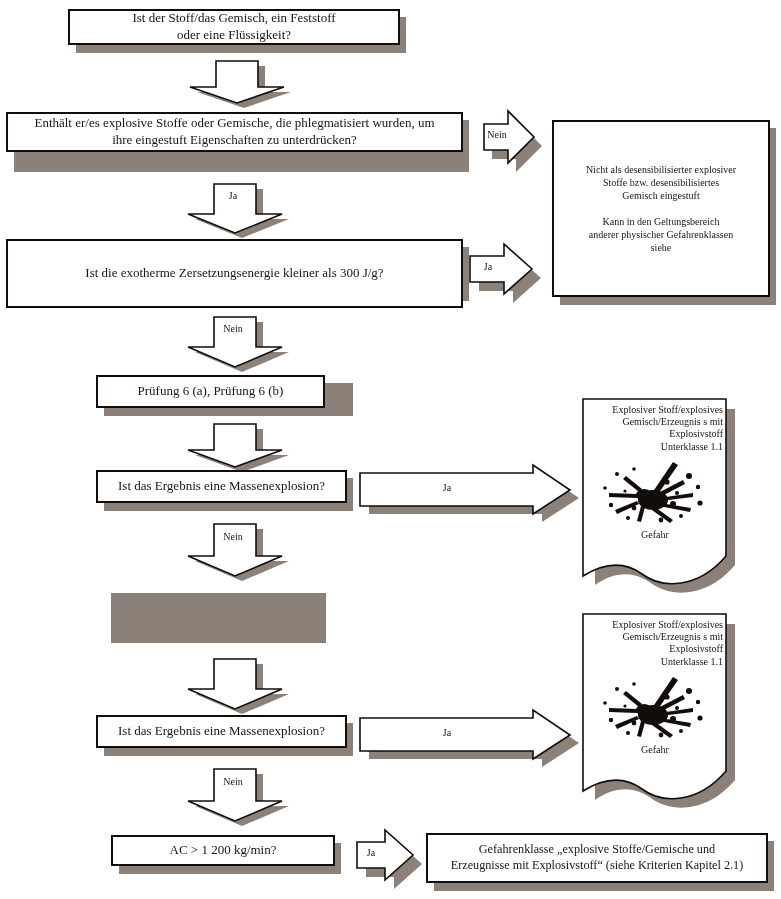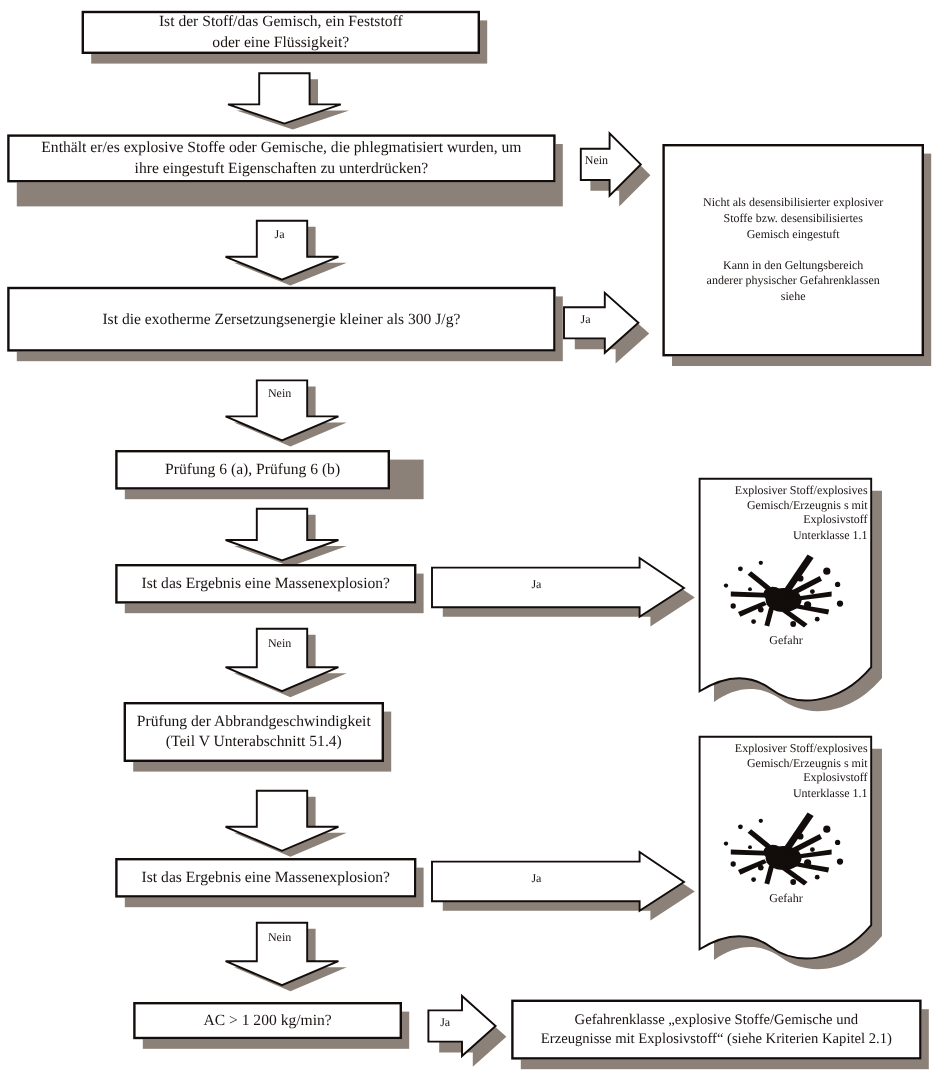--- a/index.html
+++ b/index.html
@@ -135,21 +135,21 @@
       <span>Stoffe bzw. desensibilisiertes</span><br>
       <span>Gemisch eingestuft</span><br>
       <br>
       <span>Kann in den Geltungsbereich</span><br>
       <span>anderer physischer Gefahrenklassen</span><br>
       <span>siehe</span>
     </span>
   </div>
 
   <div class="shadow" style="left:14px;top:247px;width:455px;height:54px;"></div>
-  <div class="box fs13" style="left:6px;top:239px;width:457px;height:54px;">
+  <div class="box fs13" style="left:6px;top:239px;width:457px;height:69px;">
     <span class="txt">
       <span>Ist die exotherme Zersetzungsenergie kleiner als 300 J/g?</span>
     </span>
   </div>
 
   <div class="rightarrow" style="left:468px;top:242px;width:86px;height:64px;">
     <svg width="86" height="64" viewBox="0 0 86 64">
       <path d="M 2 14 L 36 14 L 36 2 L 64 27 L 36 52 L 36 40 L 2 40 Z" fill="#8b8178" transform="translate(9,9)"></path>
       <path d="M 2 14 L 36 14 L 36 2 L 64 27 L 36 52 L 36 40 L 2 40 Z" fill="#ffffff" stroke="#120d0b" stroke-width="1.6"></path>
     </svg>
@@ -242,26 +242,20 @@
 
   <div class="downarrow" style="left:178px;top:520px;width:110px;height:60px;">
     <svg width="110" height="60" viewBox="0 0 110 60">
       <path d="M 36 4 L 78 4 L 78 36 L 104 36 L 57 56 L 10 36 L 36 36 Z" fill="#8b8178" transform="translate(7,5)"></path>
       <path d="M 36 4 L 78 4 L 78 36 L 104 36 L 57 56 L 10 36 L 36 36 Z" fill="#ffffff" stroke="#120d0b" stroke-width="1.6"></path>
     </svg>
     <div class="lbl fs12" style="top:11px;">Nein</div>
   </div>
 
   <div class="shadow" style="left:111px;top:593px;width:215px;height:50px;"></div>
-  <div class="box fs13" style="left:103px;top:585px;width:217px;height:50px;">
-    <span class="txt">
-      <span>Prüfung der Abbrandgeschwindigkeit</span><br>
-      <span>(Teil V Unterabschnitt 51.4)</span>
-    </span>
-  </div>
 
   <div class="downarrow" style="left:178px;top:655px;width:110px;height:58px;">
     <svg width="110" height="58" viewBox="0 0 110 58">
       <path d="M 36 4 L 78 4 L 78 34 L 104 34 L 57 54 L 10 34 L 36 34 Z" fill="#8b8178" transform="translate(7,5)"></path>
       <path d="M 36 4 L 78 4 L 78 34 L 104 34 L 57 54 L 10 34 L 36 34 Z" fill="#ffffff" stroke="#120d0b" stroke-width="1.6"></path>
     </svg>
     <div class="lbl fs12" style="top:9px;"></div>
   </div>
 
   <div class="shadow" style="left:104px;top:723px;width:249px;height:33px;"></div>

